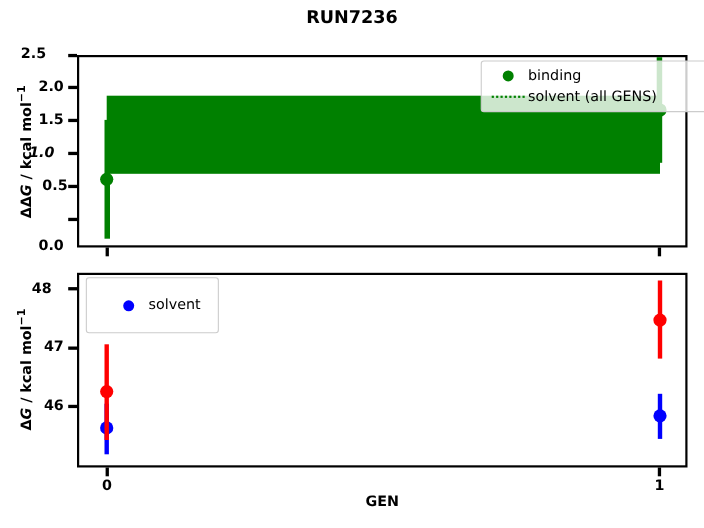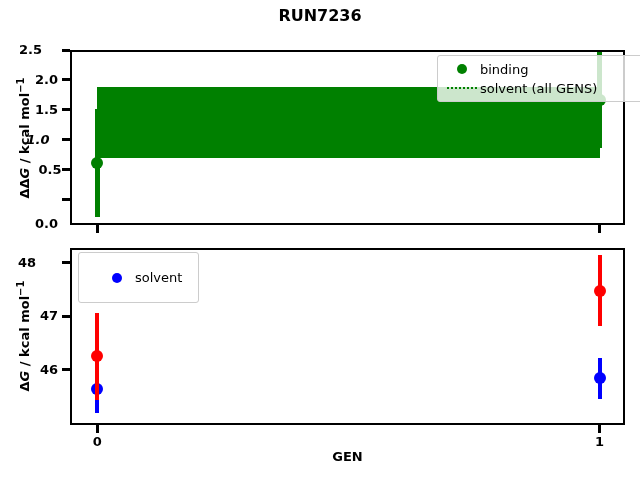--- a/index.html
+++ b/index.html
@@ -87,21 +87,21 @@
     <div class="tickmark" style="left: 95.8733px; top: 225px; width: 3px; height: 8px;"></div>
     <div class="tickmark" style="left: 598.136px; top: 225px; width: 3px; height: 8px;"></div>
     <div class="dline-hidden" style="left: 97.3733px; top: 122.517px; width: 502.262px; border-top: 2px dotted rgb(0, 128, 0);"></div>
     <div class="band" style="left: 97.3733px; top: 87.1575px; width: 502.262px; height: 70.7192px; background: rgb(0, 128, 0);"></div>
     <div class="ebar" style="left: 94.8733px; top: 108.733px; width: 5px; height: 107.877px; background: rgb(0, 128, 0);"></div>
     <div class="ebar" style="left: 597.136px; top: 51.7979px; width: 5px; height: 95.8904px; background: rgb(0, 128, 0);"></div>
     <div class="mark" style="left: 91.3733px; top: 156.671px; width: 12px; height: 12px; background: rgb(0, 128, 0);"></div>
     <div class="mark" style="left: 593.636px; top: 93.7432px; width: 12px; height: 12px; background: rgb(0, 128, 0);"></div>
     <div class="axes" style="left: 70px; top: 248px; width: 555px; height: 177px;"></div>
     <div class="tickmark" style="left: 62px; top: 261.473px; width: 8px; height: 3px;"></div>
-    <div class="tlab" style="left: 18px; top: 254.973px; width: 40px; text-align: left;">48</div>
+    <div class="tlab" style="left: 18px; top: 254.973px; width: 40px; text-align: center;">48</div>
     <div class="tickmark" style="left: 62px; top: 314.947px; width: 8px; height: 3px;"></div>
     <div class="tlab" style="left: 18px; top: 308.447px; width: 40px; text-align: right;">47</div>
     <div class="tickmark" style="left: 62px; top: 368.421px; width: 8px; height: 3px;"></div>
     <div class="tlab" style="left: 18px; top: 361.921px; width: 40px; text-align: right;">46</div>
     <div class="tickmark" style="left: 95.8733px; top: 425px; width: 3px; height: 8px;"></div>
     <div class="tlab" style="left: 77.3733px; top: 434px; width: 40px; text-align: center;">0</div>
     <div class="tickmark" style="left: 598.136px; top: 425px; width: 3px; height: 8px;"></div>
     <div class="tlab" style="left: 579.636px; top: 434px; width: 40px; text-align: center;">1</div>
     <div class="ebar" style="left: 95.3733px; top: 366.713px; width: 4px; height: 46.5227px; background: rgb(0, 0, 255);"></div>
     <div class="ebar" style="left: 597.636px; top: 358.157px; width: 4px; height: 41.1752px; background: rgb(0, 0, 255);"></div>

